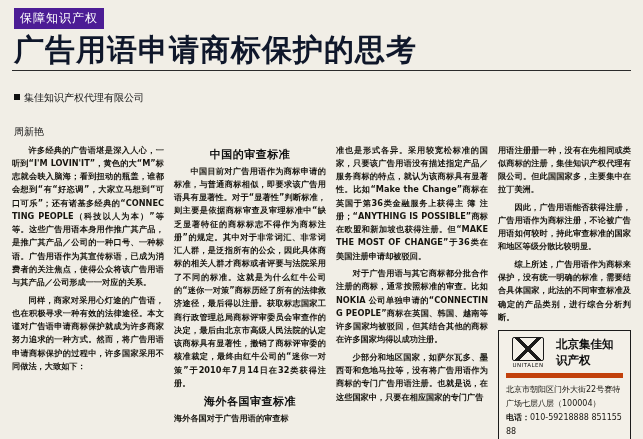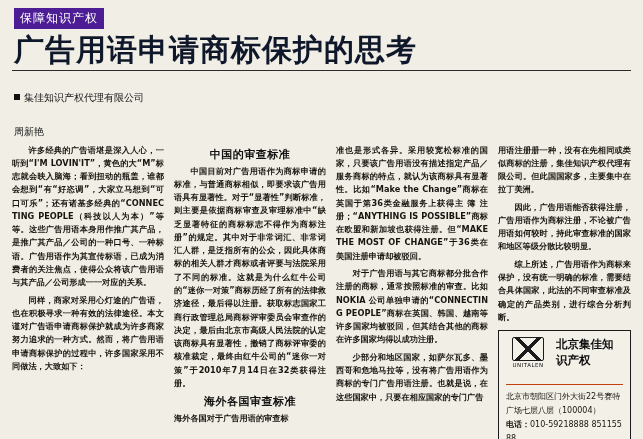--- a/index.html
+++ b/index.html
@@ -99,22 +99,22 @@
   .adbox {
     border: 1.5px solid #1b1b1b;
     padding: 6px 7px 7px 7px;
     margin-top: 6px;
     background: #f3f0e8;
   }
   .ad-top {
     display: flex;
     align-items: center;
     gap: 6px;
-    border-bottom: 1px solid #c2410c;
-    padding-bottom: 16px;
+    border-bottom: 5px solid #c2410c;
+    padding-bottom: 5px;
     margin-bottom: 5px;
   }
   .ad-logo {
     flex: 0 0 auto;
     width: 44px;
     text-align: center;
   }
   .ad-logo .mark {
     width: 30px;
     height: 22px;

